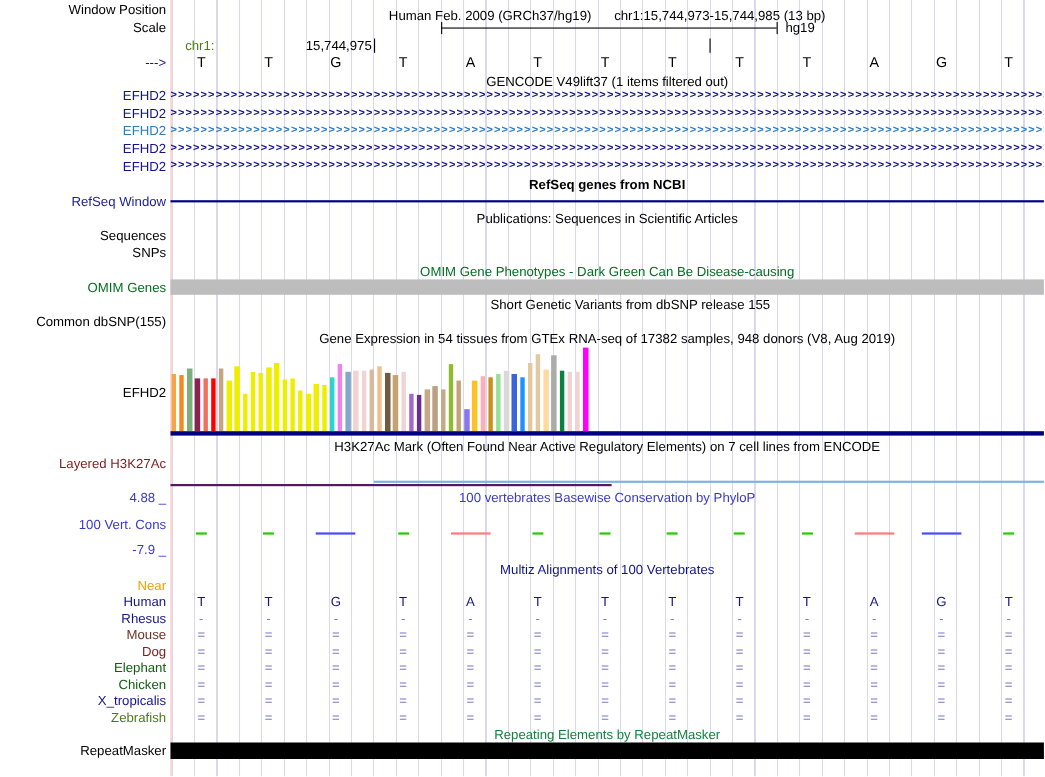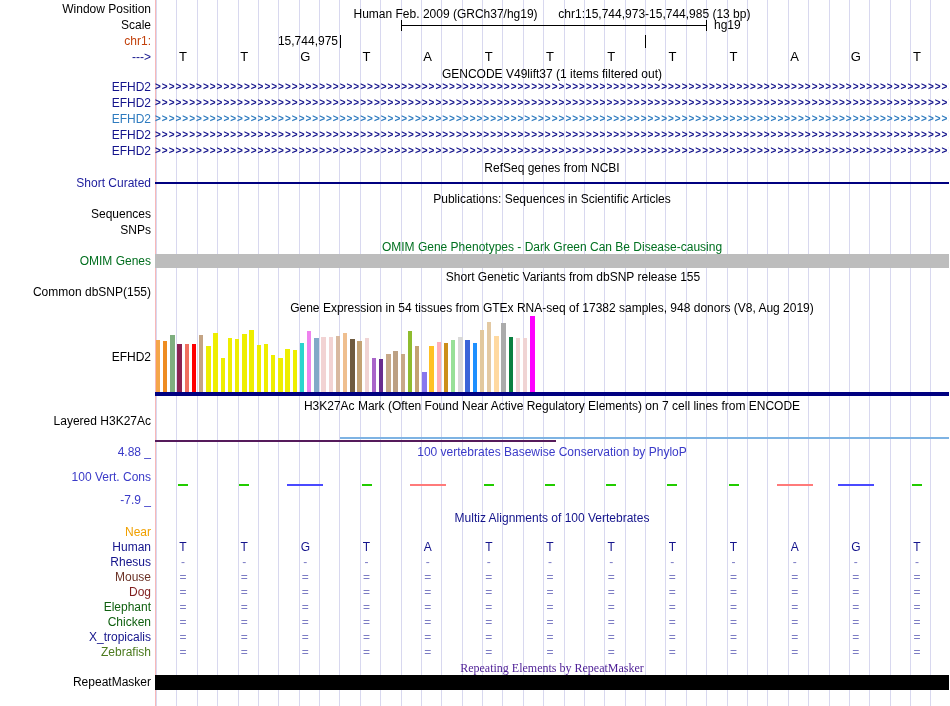--- a/index.html
+++ b/index.html
@@ -37,45 +37,45 @@
   <div class="tick" style="left:706px;top:20px;height:11px;"></div>
   <div class="hline" style="left:714px;top:18px;height:14px;line-height:14px;">hg19</div>
 
   <div class="rlabel" style="left:155px;width:183px;top:34px;">15,744,975</div>
   <div class="tick" style="left:340px;top:35px;height:13px;"></div>
   <div class="tick" style="left:645px;top:35px;height:13px;"></div>
 
   <div id="leftLabels">
       <div class="llabel" style="top: 2px; color: rgb(0, 0, 0);">Window Position</div>
       <div class="llabel" style="top: 18px; color: rgb(0, 0, 0);">Scale</div>
-      <div class="llabel" style="top: 34px; color: #c2410c;">chr1:</div>
+      <div class="llabel" style="top: 34px; color: #4d7c0f; margin-left: 44px;">chr1:</div>
       <div class="llabel" style="top: 50px; color: rgb(20, 20, 140);">---&gt;</div>
-      <div class="llabel" style="top: 176px; color: rgb(28, 28, 156);">Short Curated</div>
+      <div class="llabel" style="top: 176px; color: rgb(28, 28, 156);">RefSeq Window</div>
       <div class="llabel" style="top: 207px; color: rgb(0, 0, 0);">Sequences</div>
       <div class="llabel" style="top: 223px; color: rgb(0, 0, 0);">SNPs</div>
       <div class="llabel" style="top: 254px; color: rgb(0, 110, 30);">OMIM Genes</div>
       <div class="llabel" style="top: 285px; color: rgb(0, 0, 0);">Common dbSNP(155)</div>
       <div class="llabel" style="top: 350px; color: rgb(0, 0, 0);">EFHD2</div>
-      <div class="llabel" style="top: 414px; color: #000000;">Layered H3K27Ac</div>
+      <div class="llabel" style="top: 414px; color: #7f1d1d;">Layered H3K27Ac</div>
       <div class="llabel" style="top: 445px; color: rgb(58, 58, 200);">4.88 _</div>
       <div class="llabel" style="top: 470px; color: rgb(58, 58, 200);">100 Vert. Cons</div>
       <div class="llabel" style="top: 493px; color: rgb(58, 58, 200);">-7.9 _</div>
       <div class="llabel" style="top: 675px; color: rgb(0, 0, 0);">RepeatMasker</div>
     </div>
   <div id="centerTitles">
       <div class="ctitle" style="top: 67px; color: #000000;">GENCODE V49lift37 (1 items filtered out)</div>
-      <div class="ctitle" style="top: 161px; color: rgb(0, 0, 0);">RefSeq genes from NCBI</div>
+      <div class="ctitle" style="top: 161px; color: rgb(0, 0, 0); font-weight: bold;">RefSeq genes from NCBI</div>
       <div class="ctitle" style="top: 192px; color: rgb(0, 0, 0);">Publications: Sequences in Scientific Articles</div>
       <div class="ctitle" style="top: 240px; color: rgb(0, 112, 32);">OMIM Gene Phenotypes - Dark Green Can Be Disease-causing</div>
       <div class="ctitle" style="top: 270px; color: rgb(0, 0, 0); margin-left: 21px;">Short Genetic Variants from dbSNP release 155</div>
       <div class="ctitle" style="top: 301px; color: rgb(0, 0, 0);">Gene Expression in 54 tissues from GTEx RNA-seq of 17382 samples, 948 donors (V8, Aug 2019)</div>
       <div class="ctitle" style="top: 399px; color: rgb(0, 0, 0);">H3K27Ac Mark (Often Found Near Active Regulatory Elements) on 7 cell lines from ENCODE</div>
       <div class="ctitle" style="top: 445px; color: rgb(58, 58, 200);">100 vertebrates Basewise Conservation by PhyloP</div>
       <div class="ctitle" style="top: 511px; color: rgb(19, 19, 139);">Multiz Alignments of 100 Vertebrates</div>
-      <div class="ctitle" style="top: 661px; color: #4c1d95; font-family: Liberation Serif, serif;">Repeating Elements by RepeatMasker</div>
+      <div class="ctitle" style="top: 661px; color: #15803d;">Repeating Elements by RepeatMasker</div>
     </div>
   <div id="rulerBases">
       <div class="baseglyph" style="left: 168px; top: 50px; font-size: 13px;">T</div>
       <div class="baseglyph" style="left: 229.17px; top: 50px; font-size: 13px;">T</div>
       <div class="baseglyph" style="left: 290.34px; top: 50px; font-size: 13px;">G</div>
       <div class="baseglyph" style="left: 351.51px; top: 50px; font-size: 13px;">T</div>
       <div class="baseglyph" style="left: 412.68px; top: 50px; font-size: 13px;">A</div>
       <div class="baseglyph" style="left: 473.85px; top: 50px; font-size: 13px;">T</div>
       <div class="baseglyph" style="left: 535.02px; top: 50px; font-size: 13px;">T</div>
       <div class="baseglyph" style="left: 596.19px; top: 50px; font-size: 13px;">T</div>

